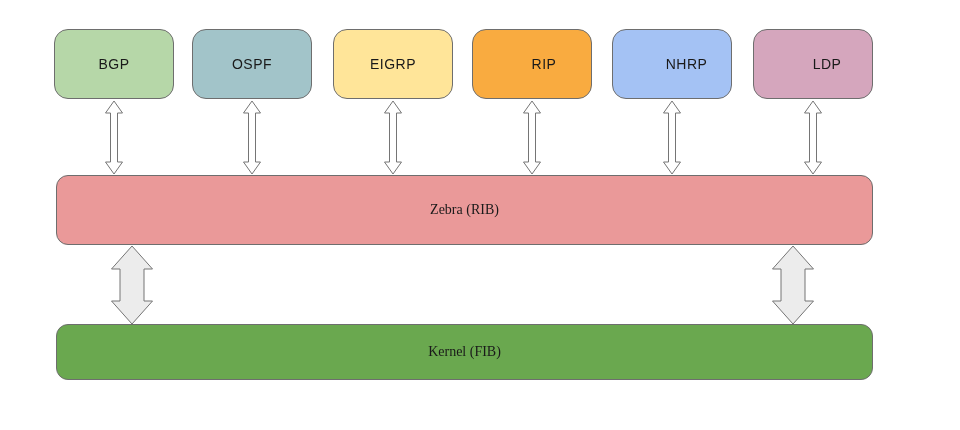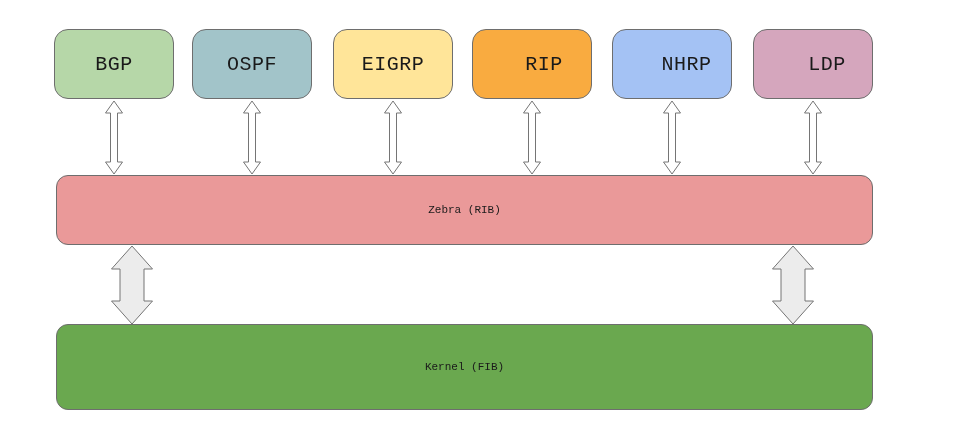--- a/index.html
+++ b/index.html
@@ -21,43 +21,43 @@
     width: 120px;
     height: 70px;
     box-sizing: border-box;
     border: 1px solid var(--box-border, #6e6e6e);
     border-radius: 14px;
     display: flex;
     align-items: center;
     justify-content: center;
   }
   .proto-label {
-    font-family: Liberation Mono, monospace;
-    font-size: 20px;
+    font-family: Liberation Sans, sans-serif;
+    font-size: 14px;
     color: var(--label-color, #1a1a1a);
     letter-spacing: 0.5px;
   }
   .wide-box {
     position: absolute;
     left: 56px;
     width: 817px;
     box-sizing: border-box;
     border: 1px solid var(--box-border, #6e6e6e);
     border-radius: 12px;
     display: flex;
     align-items: center;
     justify-content: center;
   }
   .wide-label {
-    font-family: Liberation Mono, monospace;
-    font-size: 11px;
+    font-family: Liberation Serif, serif;
+    font-size: 14px;
     color: var(--label-color, #1a1a1a);
   }
   #rib-box { top: 175px; height: 70px; }
-  #fib-box { top: 324px; height: 86px; }
+  #fib-box { top: 324px; height: 56px; }
   .arrow-small {
     position: absolute;
     top: 100px;
     width: 20px;
     height: 75px;
   }
   .arrow-small polygon {
     fill: var(--small-arrow-fill, #ffffff);
     stroke: var(--arrow-stroke, #757575);
     stroke-width: 1;

